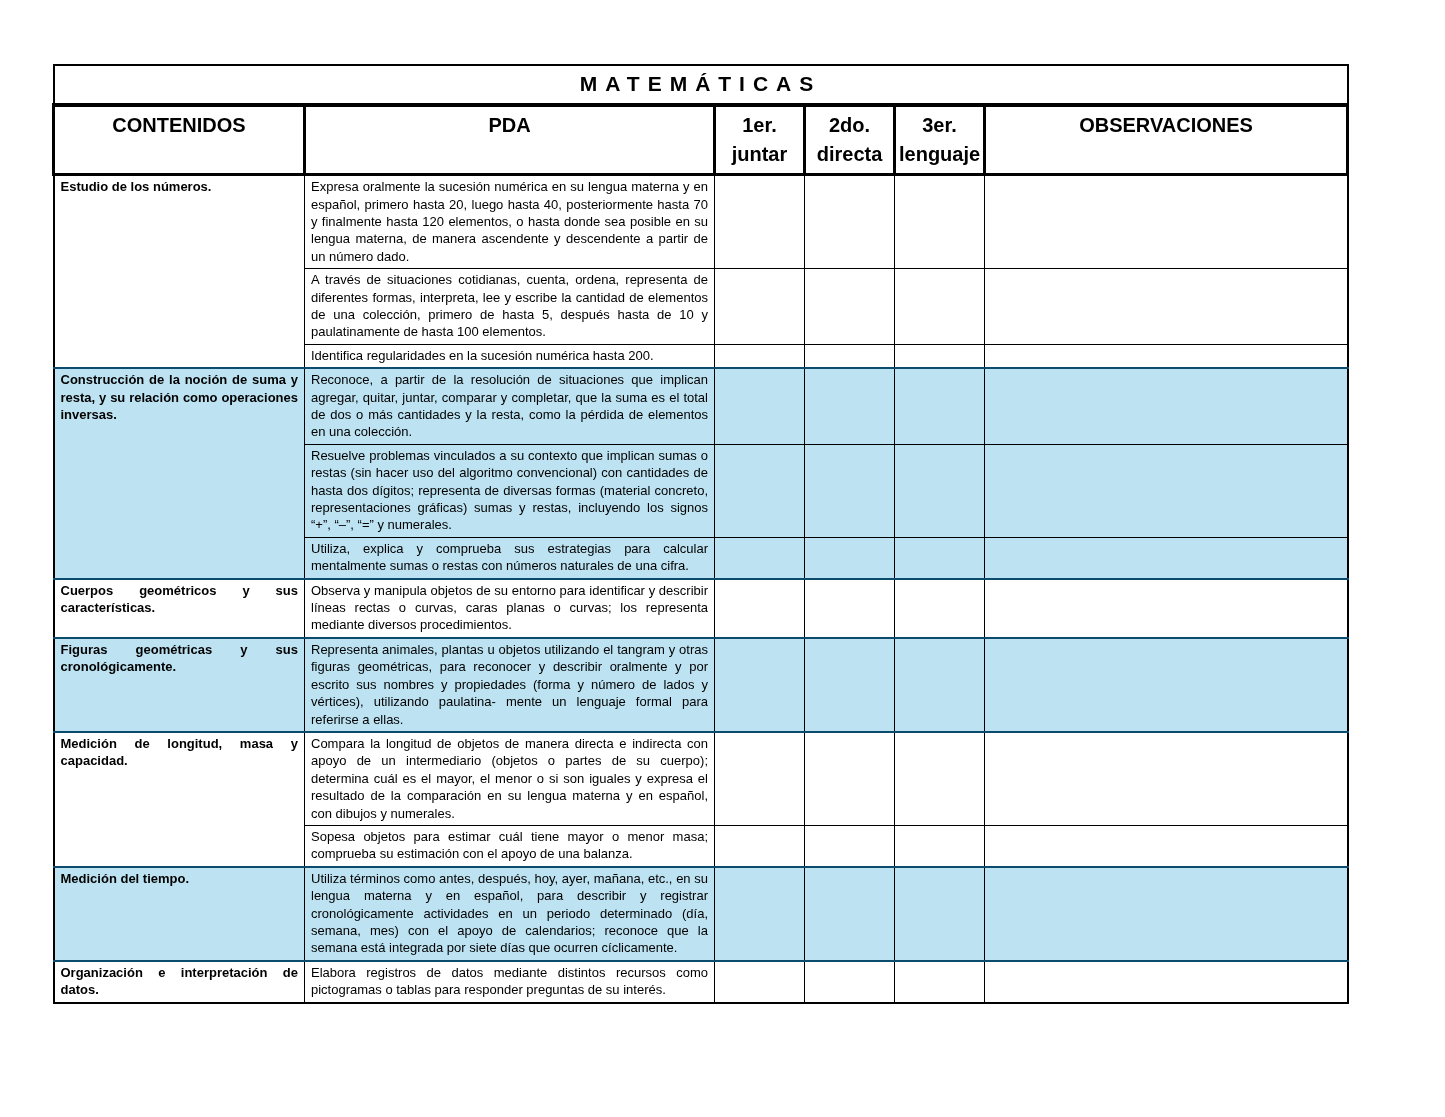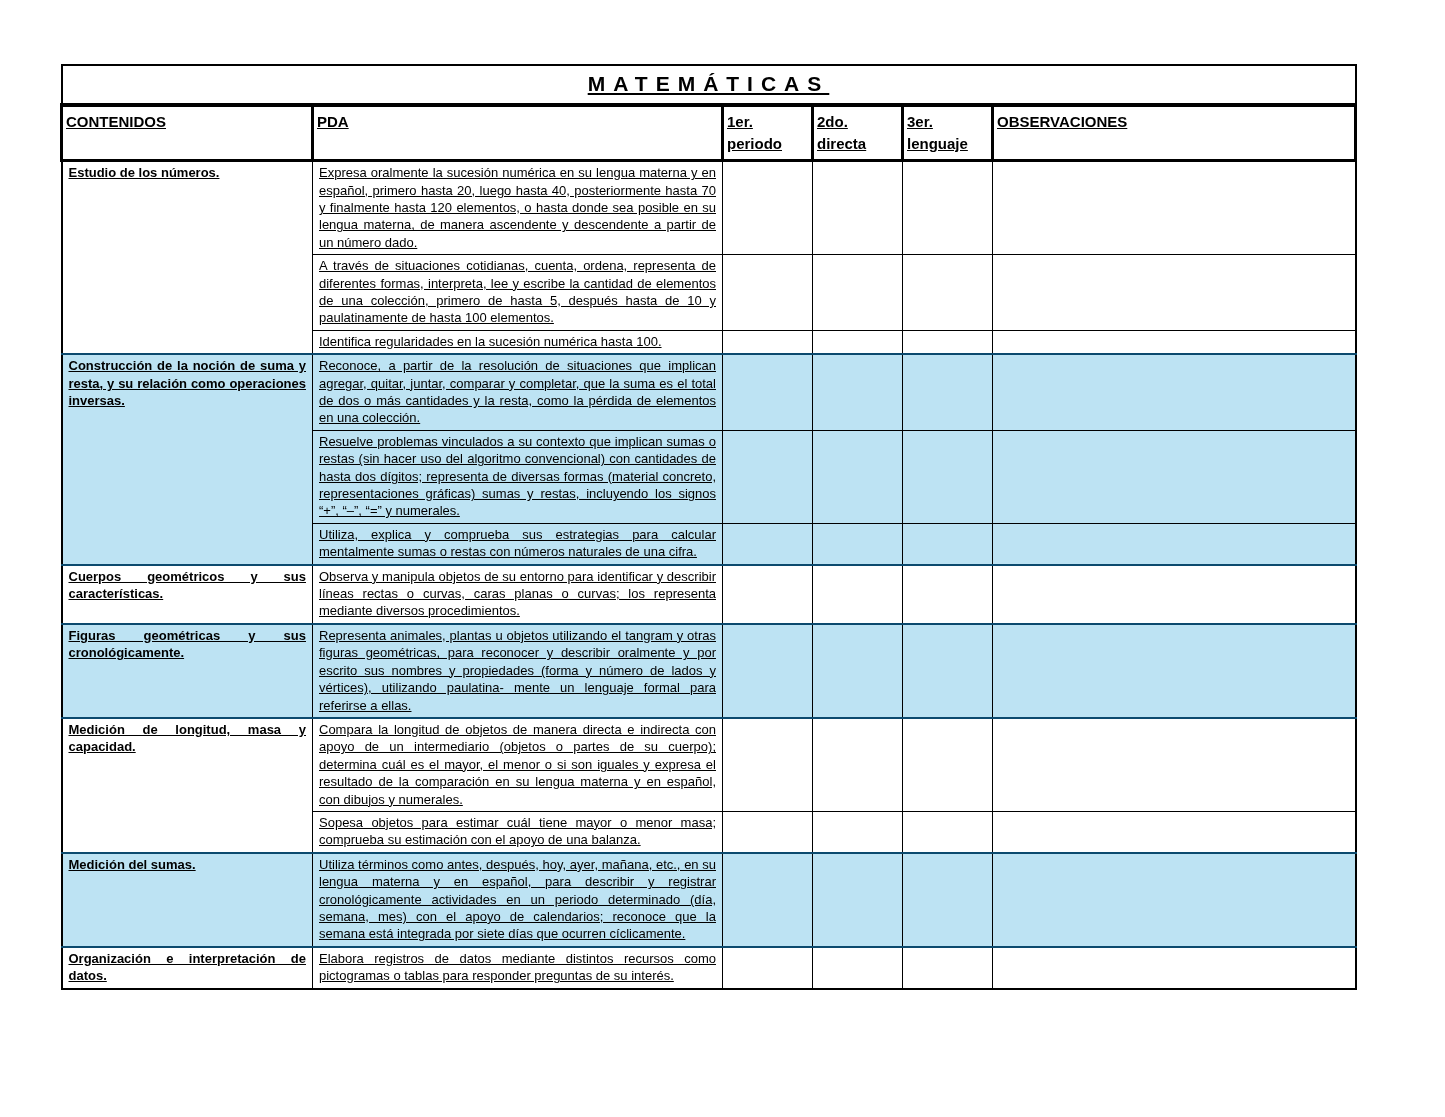--- a/index.html
+++ b/index.html
@@ -11,44 +11,43 @@
   }
   .page {
     position: relative;
     width: 1445px;
     height: 1117px;
     background: #ffffff;
     overflow: hidden;
   }
   .doc-table {
     position: absolute;
-    left: 60px;
+    left: 52px;
     top: 64px;
     width: 1294px;
     border-collapse: collapse;
     table-layout: fixed;
     background: #ffffff;
     border: 2px solid #000;
-    text-decoration: underline;
   }
   .title-cell {
     border: 2px solid #000;
     border-bottom: 4px solid #000;
     text-align: center;
     font-weight: bold;
     font-size: 21px;
     letter-spacing: 8px;
     padding: 4px 2px 5px 2px;
     font-family: "Liberation Sans", sans-serif;
   }
   th {
     border: 3px solid #000;
-    font-size: 15px;
+    font-size: 20px;
     font-weight: bold;
-    text-align: left;
+    text-align: center;
     vertical-align: top;
     padding: 4px 3px;
     line-height: 1.45;
     height: 44px;
     font-family: "Liberation Sans", sans-serif;
   }
   th.periodo-h { white-space: pre-line; }
   td {
     border: 1px solid #000;
     vertical-align: top;
@@ -76,21 +75,21 @@
       <col style="width:363px">
     </colgroup>
     <thead>
       <tr>
         <td class="title-cell" colspan="6">MATEMÁTICAS</td>
       </tr>
       <tr>
         <th>CONTENIDOS</th>
         <th>PDA</th>
         <th class="periodo-h">1er.
-periodo</th>
+juntar</th>
         <th class="periodo-h">2do.
 directa</th>
         <th class="periodo-h">3er.
 lenguaje</th>
         <th>OBSERVACIONES</th>
       </tr>
     </thead>
     <tbody>
         <tr class="section-start">
           <td class="contenido" rowspan="3">Estudio de los números.</td>
@@ -101,21 +100,21 @@
           <td class="obs"></td>
         </tr>
         <tr>
           <td class="pda">A través de situaciones cotidianas, cuenta, ordena, representa de diferentes formas, interpreta, lee y escribe la cantidad de elementos de una colección, primero de hasta 5, después hasta de 10 y paulatinamente de hasta 100 elementos.</td>
           <td class="periodo"></td>
           <td class="periodo"></td>
           <td class="periodo"></td>
           <td class="obs"></td>
         </tr>
         <tr>
-          <td class="pda">Identifica regularidades en la sucesión numérica hasta 100.</td>
+          <td class="pda">Identifica regularidades en la sucesión numérica hasta 200.</td>
           <td class="periodo"></td>
           <td class="periodo"></td>
           <td class="periodo"></td>
           <td class="obs"></td>
         </tr>
         <tr class="hl section-start">
           <td class="contenido" rowspan="3">Construcción de la noción de suma y resta, y su relación como operaciones inversas.</td>
           <td class="pda">Reconoce, a partir de la resolución de situaciones que implican agregar, quitar, juntar, comparar y completar, que la suma es el total de dos o más cantidades y la resta, como la pérdida de elementos en una colección.</td>
           <td class="periodo"></td>
           <td class="periodo"></td>
@@ -161,21 +160,21 @@
           <td class="obs"></td>
         </tr>
         <tr>
           <td class="pda">Sopesa objetos para estimar cuál tiene mayor o menor masa; comprueba su estimación con el apoyo de una balanza.</td>
           <td class="periodo"></td>
           <td class="periodo"></td>
           <td class="periodo"></td>
           <td class="obs"></td>
         </tr>
         <tr class="hl section-start">
-          <td class="contenido" rowspan="1">Medición del sumas.</td>
+          <td class="contenido" rowspan="1">Medición del tiempo.</td>
           <td class="pda">Utiliza términos como antes, después, hoy, ayer, mañana, etc., en su lengua materna y en español, para describir y registrar cronológicamente actividades en un periodo determinado (día, semana, mes) con el apoyo de calendarios; reconoce que la semana está integrada por siete días que ocurren cíclicamente.</td>
           <td class="periodo"></td>
           <td class="periodo"></td>
           <td class="periodo"></td>
           <td class="obs"></td>
         </tr>
         <tr class="section-start">
           <td class="contenido" rowspan="1">Organización e interpretación de datos.</td>
           <td class="pda">Elabora registros de datos mediante distintos recursos como pictogramas o tablas para responder preguntas de su interés.</td>
           <td class="periodo"></td>

